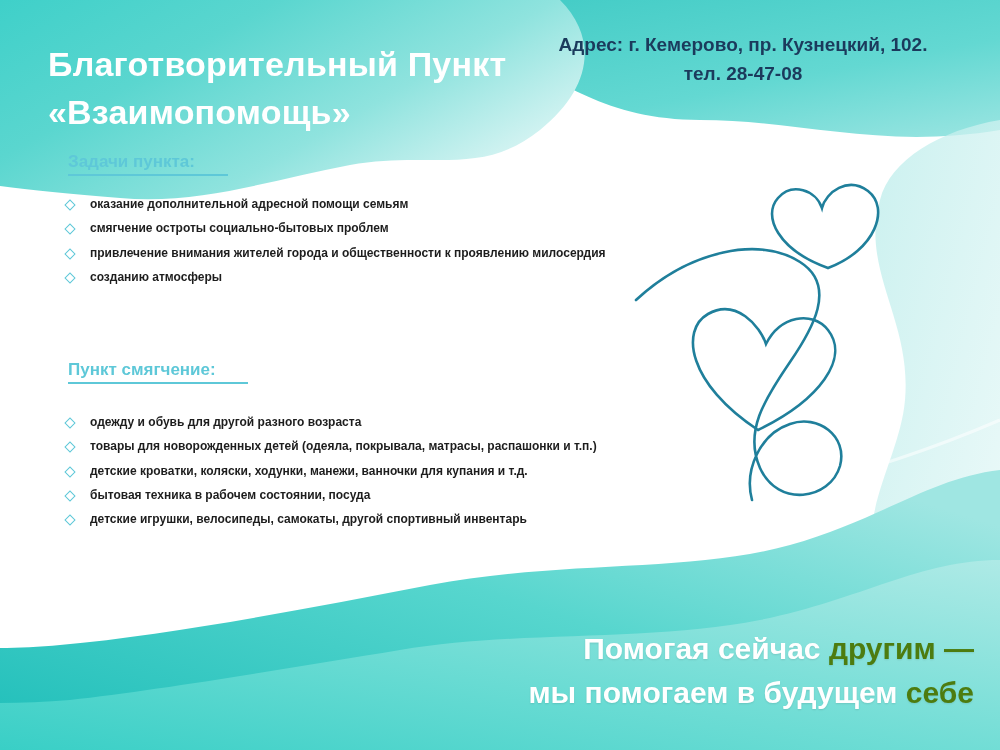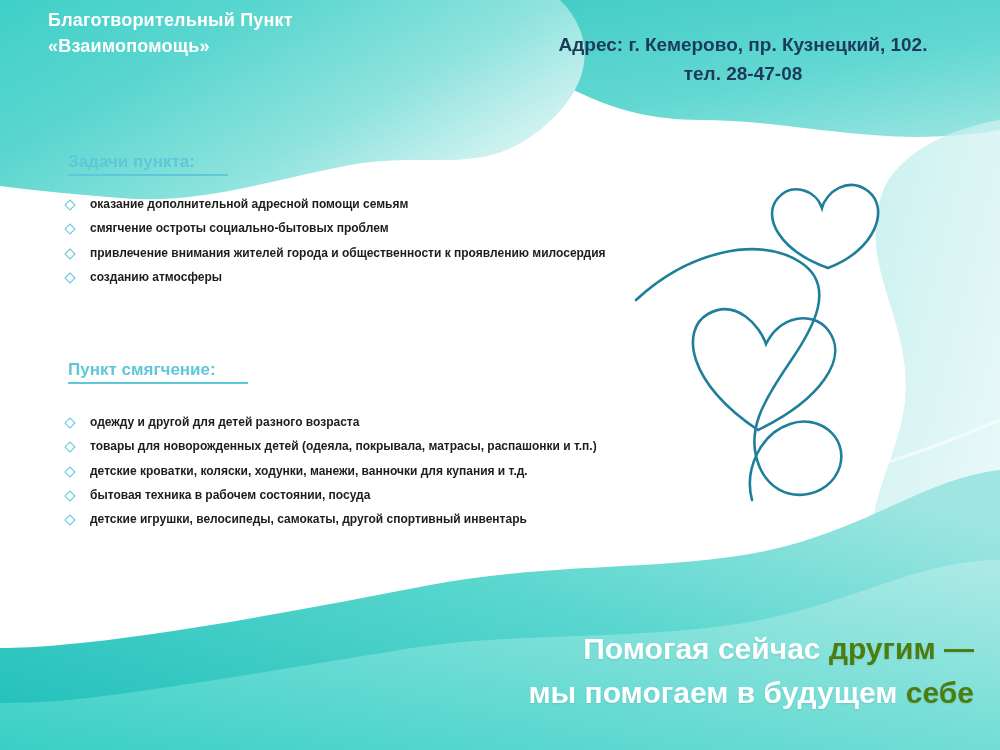--- a/index.html
+++ b/index.html
@@ -20,24 +20,24 @@
     left: 0;
     top: 0;
     width: 1000px;
     height: 750px;
   }
 
   
   .header-title {
     position: absolute;
     left: 48px;
-    top: 8px;
+    top: 40px;
     width: 470px;
     color: #ffffff;
-    font-size: 18px;
+    font-size: 34px;
     font-weight: bold;
     line-height: 1.42;
     letter-spacing: 0.2px;
   }
   .header-address {
     position: absolute;
     right: 22px;
     top: 30px;
     width: 470px;
     text-align: center;
@@ -237,21 +237,21 @@
   </ul>
 
   <div class="section-heading" id="heading-accepts">
     <span>Пункт смягчение:</span>
     <span class="rule"></span>
   </div>
 
   <ul class="bullet-list" id="list-accepts">
     <li>
       <span class="diamond"></span>
-      <span>одежду и другой для детей разного возраста</span>
+      <span>одежду и обувь для другой разного возраста</span>
     </li>
     <li>
       <span class="diamond"></span>
       <span>товары для новорожденных детей (одеяла, покрывала, матрасы, распашонки и т.п.)</span>
     </li>
     <li>
       <span class="diamond"></span>
       <span>детские кроватки, коляски, ходунки, манежи, ванночки для купания и т.д.</span>
     </li>
     <li>

